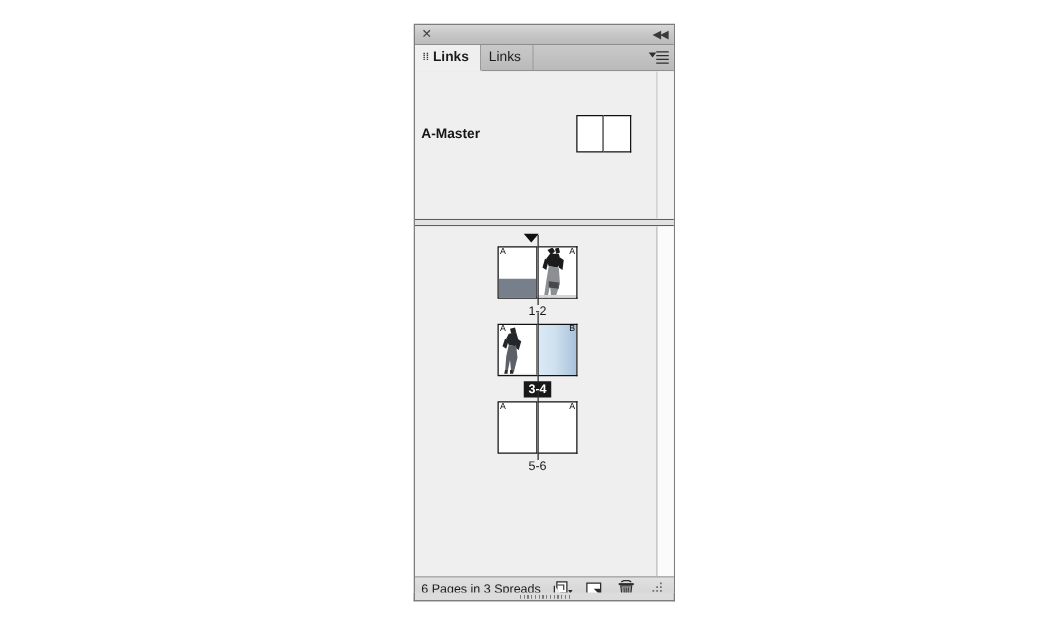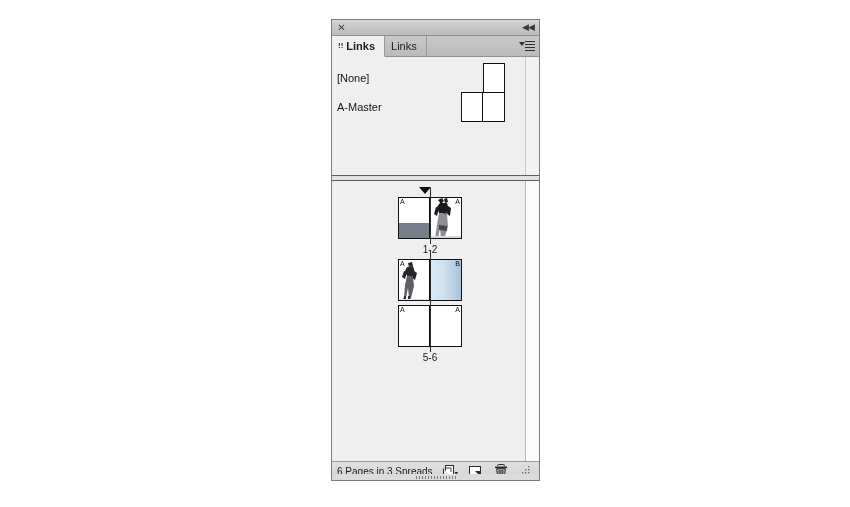--- a/index.html
+++ b/index.html
@@ -379,28 +379,22 @@
               <i></i>
               <i></i>
           </div>
         </div>
       </div>
     </div>
 
     <div class="masters">
       <div class="masters-scroll"></div>
 
-      <div class="master-row" style="top: 6px; position: absolute; left: 0px; right: 0px;">
-        <span class="master-label">[None]</span>
-        <span class="master-thumbs">
-          <span class="mthumb"></span>
-        </span>
-      </div>
-
-      <div class="master-row" style="top: 35px; position: absolute; left: 0px; right: 0px;">
+
+      <div class="master-row" style="top: 35px; position: absolute; left: 0px; right: 0px; font-weight: bold;">
         <span class="master-label">A-Master</span>
         <span class="master-thumbs">
           <span class="mthumb"></span>
           <span class="mthumb"></span>
         </span>
       </div>
 
     </div>
 
     <div class="splitter"></div>
@@ -472,21 +466,21 @@
           </div>
 
           <div class="pg right">
             <div class="art-bluegrad"></div>
             <span class="pg-master mr">B</span>
           </div>
         </div>
         <div class="spread-label selected">3-4</div>
       </div>
 
-      <div class="spread" style="top:124px;text-align:center;">
+      <div class="spread" style="top:140px;text-align:center;">
         <div class="spread-pages">
           <div class="spine"></div>
 
           <div class="pg">
             <span class="pg-master ml">A</span>
           </div>
 
           <div class="pg right">
             <span class="pg-master mr">A</span>
           </div>

